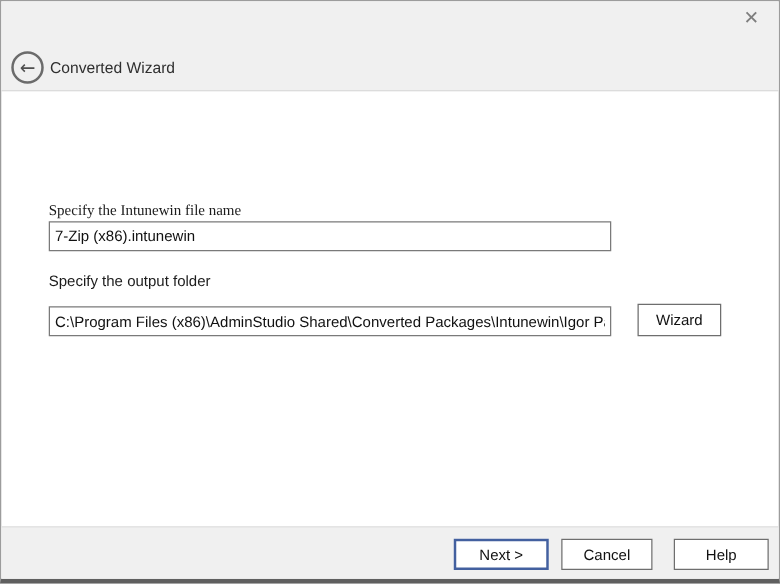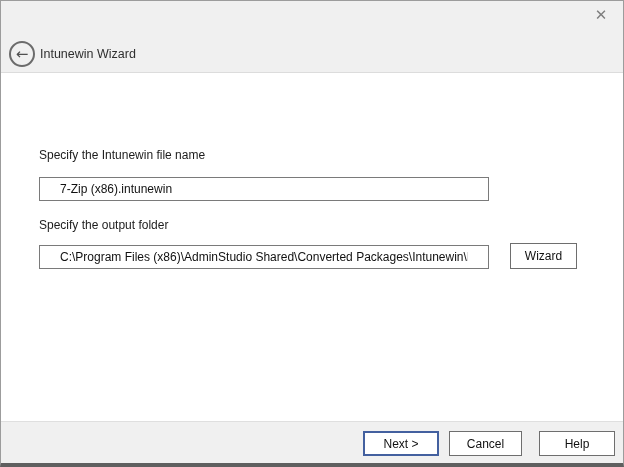--- a/index.html
+++ b/index.html
@@ -77,34 +77,34 @@
     color: #4d7ab8;
     font-weight: normal;
     margin: 0;
   }
   .field-label {
     position: absolute;
     left: 38px;
     font-size: 12px;
     color: #1c1c1c;
   }
-  .label-filename { top: 147px; }
+  .label-filename { top: 160px; font-family: Liberation Serif, serif; }
   .label-outfolder { top: 217px; }
   .text-input {
     position: absolute;
     left: 38px;
     width: 450px;
     height: 24px;
     box-sizing: border-box;
     border: 1px solid #7a7a7a;
     background: #ffffff;
     font-family: "Liberation Sans", "DejaVu Sans", sans-serif;
     font-size: 12px;
     color: #111111;
-    padding: 0 20px;
+    padding: 0 4px;
     outline: none;
     white-space: nowrap;
     overflow: hidden;
   }
   .input-filename { top: 176px; }
   .input-outfolder { top: 244px; }
   .browse-btn {
     position: absolute;
     left: 509px;
     top: 242px;
@@ -149,21 +149,21 @@
 </head>
 <body>
 
 <div class="window">
 
   <div class="header">
     <button class="close-btn">✕</button>
     <button class="back-btn">
       <span>←</span>
     </button>
-    <span class="header-title">Intunewin Wizard</span>
+    <span class="header-title">Converted Wizard</span>
   </div>
 
 
   <label class="field-label label-filename">Specify the Intunewin file name</label>
   <input class="text-input input-filename" type="text" value="7-Zip (x86).intunewin" style="">
 
   <label class="field-label label-outfolder">Specify the output folder</label>
   <input class="text-input input-outfolder" type="text" value="C:\Program Files (x86)\AdminStudio Shared\Converted Packages\Intunewin\Igor Pavlov\7-" style="">
   <button class="browse-btn">Wizard</button>
 

